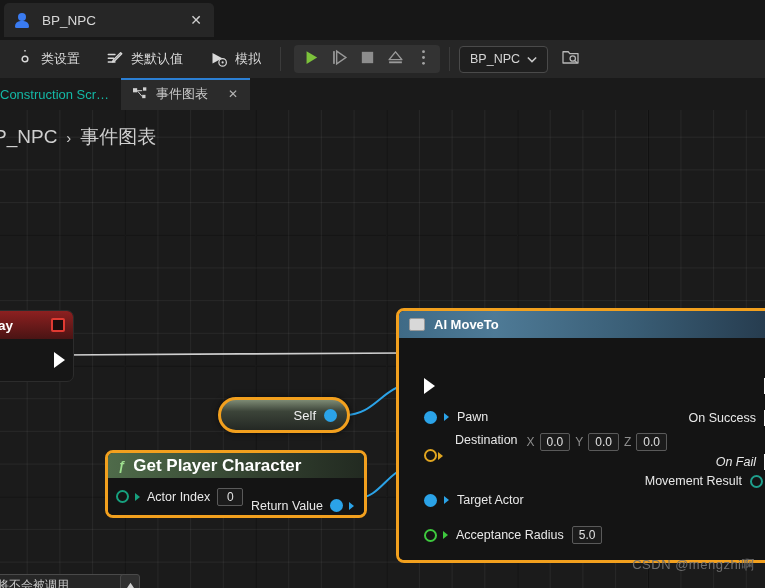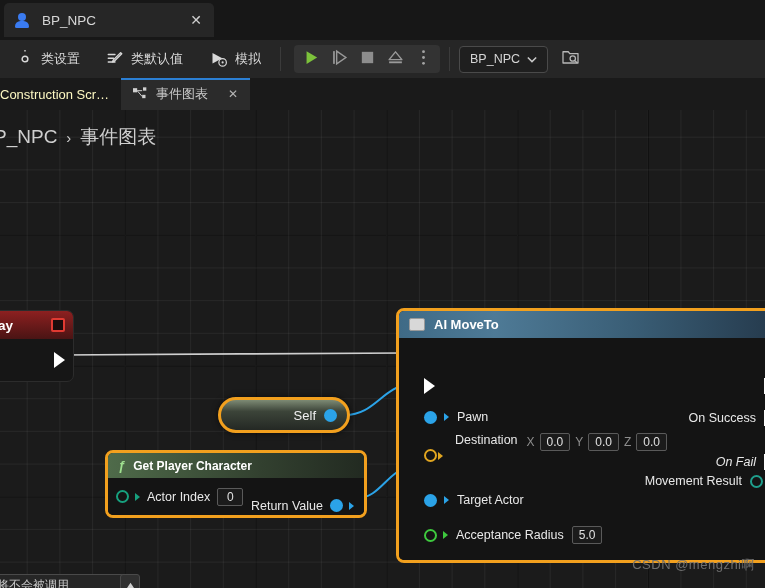--- a/index.html
+++ b/index.html
@@ -69,21 +69,21 @@
 
   
   .doctabs {
     position: absolute; left: 0; top: 78px; width: 765px; height: 32px;
     background: #1a1a1a; display: flex; align-items: stretch;
   }
   .dtab {
     display: flex; align-items: center; padding: 0 12px;
     font-size: 13px; color: #c8c8c8; cursor: pointer; position: relative;
   }
-  .dtab.inactive { color: #fef9c3; }
+  .dtab.inactive { color: #14b8a6; }
   .dtab.active { background: #2b2b2b; }
   .dtab.active::before {
     content: ""; position: absolute; left: 0; right: 0; top: 0; height: 2px;
     background: #2b7fd4;
   }
   .dtab .dt-ico { margin-right: 8px; display: flex; }
   .dtab .dt-close { margin-left: 20px; font-size: 12px; color: #b5b5b5; }
 
   
   .graph {
@@ -159,21 +159,21 @@
   
   .node-gpc {
     left: 105px; top: 340px; width: 262px; height: 68px;
     border-radius: 8px; border: 3px solid #f2a01e;
     background: #151a15; overflow: hidden;
   }
   .node-gpc .gpc-head {
     height: 25px; display: flex; align-items: center; padding: 0 10px; gap: 8px;
     background: linear-gradient(to right, #4f6b4a, #32402f 60%, #222a21);
   }
-  .node-gpc .gpc-title { color: #ffffff; font-size: 12px; font-weight: bold; }
+  .node-gpc .gpc-title { color: #ffffff; font-size: 17px; font-weight: bold; }
   .node-gpc .gpc-fx { color: #9fe08f; font-size: 13px; font-style: italic; font-weight: bold; }
   .node-gpc .gpc-body {
     height: 37px; display: flex; align-items: center; justify-content: space-between;
     padding: 0 10px 0 8px; background: #141414;
   }
   .row-l { display: flex; align-items: center; gap: 7px; }
   .row-r { display: flex; align-items: center; gap: 7px; margin-top: 18px; }
   .plabel { color: #e8e8e8; font-size: 12.5px; }
 
   

